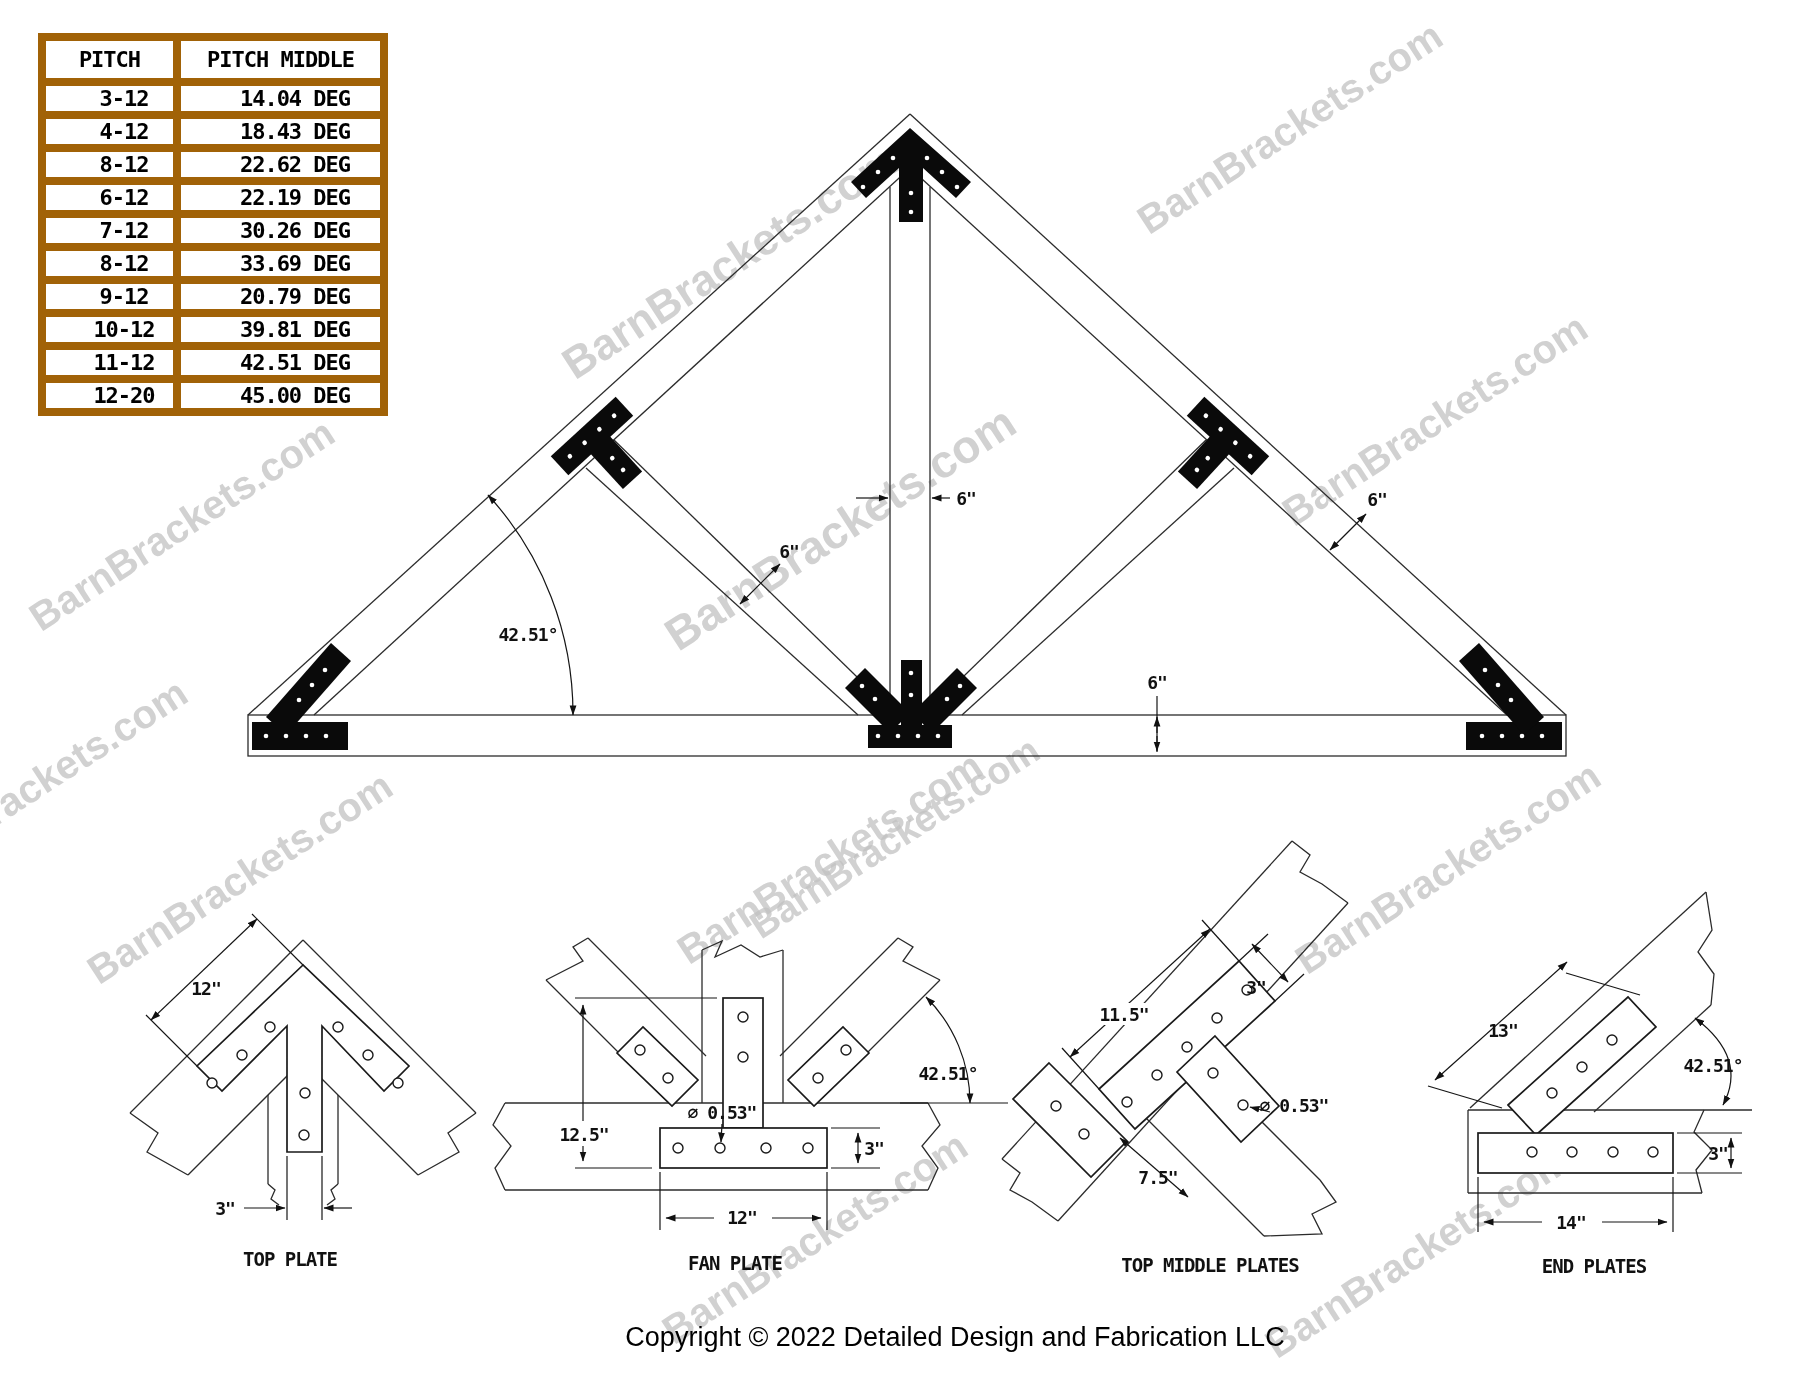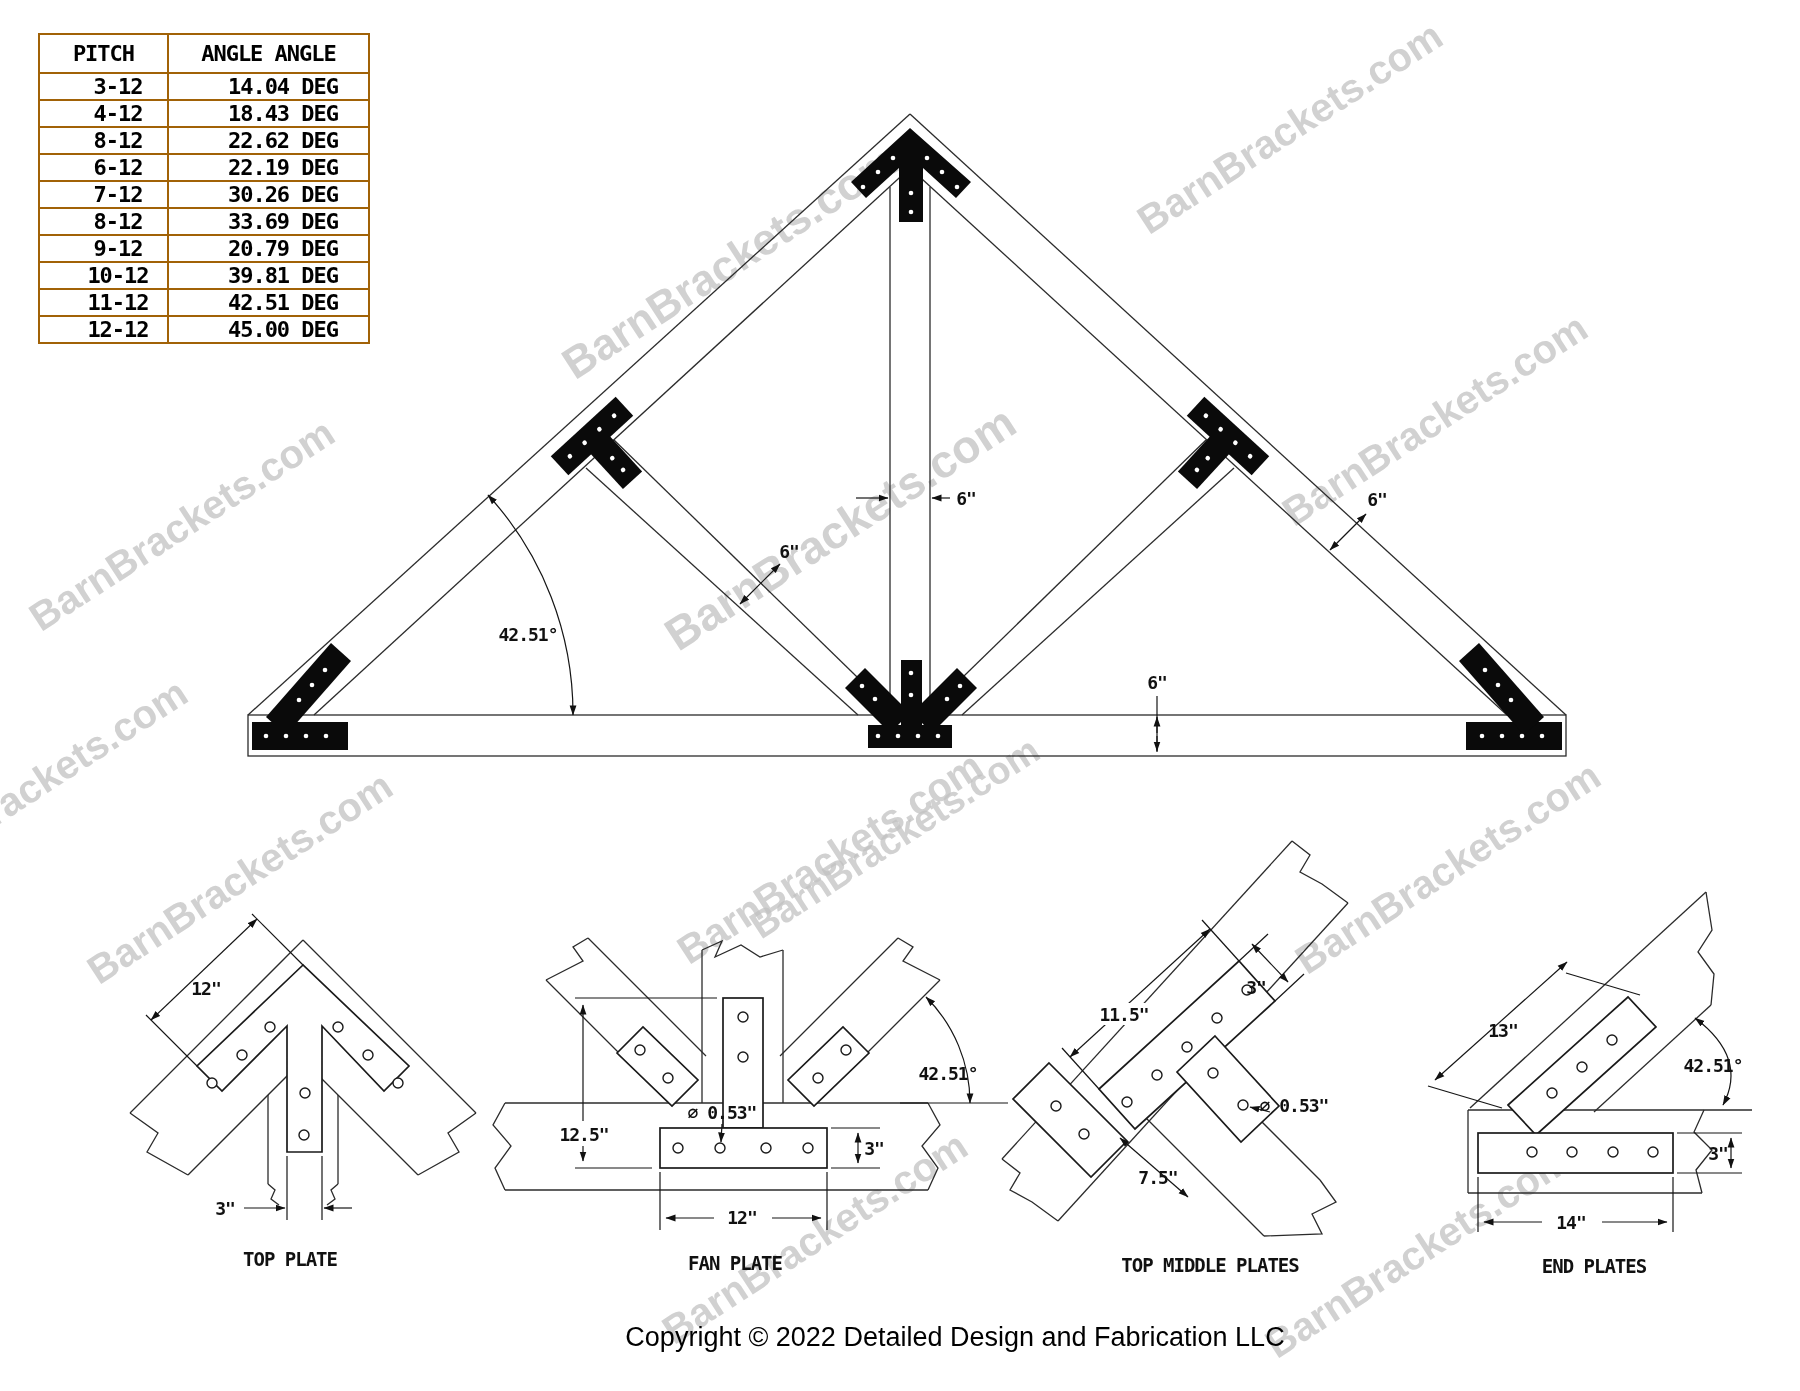--- a/index.html
+++ b/index.html
@@ -4,21 +4,21 @@
 <style>
   html,body{margin:0;padding:0;}
   body{width:1800px;height:1391px;background:#fff;position:relative;overflow:hidden;
        font-family:"DejaVu Sans Mono",monospace;}
   .wm{position:absolute;color:#c2c2c2;opacity:.75;font-family:"Liberation Sans",sans-serif;
       font-weight:700;white-space:nowrap;transform:translate(-50%,-50%) rotate(-33deg);
       pointer-events:none;z-index:1;}
   #drawing{position:absolute;left:0;top:0;z-index:2;}
   .pitch-table{position:absolute;left:38px;top:33px;z-index:3;border-collapse:collapse;
       background:#fff;font-family:"DejaVu Sans Mono",monospace;font-weight:bold;font-size:22px;}
-  .pitch-table th,.pitch-table td{border:2px solid #a16207;text-align:center;padding:0 10px;}
+  .pitch-table th,.pitch-table td{border:8px solid #a16207;text-align:center;padding:0 10px;}
   .pitch-table th{height:37px;letter-spacing:-1px;}
   .pitch-table td{height:24px;letter-spacing:-1px;padding-left:39px;}
   .pitch-table td:first-child{width:78px;}
   .pitch-table td:last-child{width:150px;margin-top:12px;}
   .copyright{position:absolute;left:55px;top:1322px;width:1800px;text-align:center;z-index:3;
       font-family:"Liberation Sans",sans-serif;font-size:27px;color:#000;}
   .t{stroke:#2b2b2b;stroke-width:1.3;fill:none;}
   .brk{stroke:#2b2b2b;stroke-width:1.3;fill:none;}
   .plate{fill:#fff;stroke:#1a1a1a;stroke-width:1.7;}
   .blk{fill:#0a0a0a;stroke:none;}
@@ -42,21 +42,21 @@
 <div class="wm" style="left:240px;top:878px;font-size:40px;">BarnBrackets.com</div>
 <div class="wm" style="left:830px;top:858px;font-size:40px;">BarnBrackets.com</div>
 <div class="wm" style="left:815px;top:1238px;font-size:40px;">BarnBrackets.com</div>
 <div class="wm" style="left:1448px;top:868px;font-size:40px;">BarnBrackets.com</div>
 <div class="wm" style="left:1418px;top:1252px;font-size:40px;">BarnBrackets.com</div>
 
 <table class="pitch-table">
   <tbody>
       <tr>
     <th>PITCH</th>
-    <th>ANGLE ANGLE</th>
+    <th>PITCH MIDDLE</th>
   </tr>
   <tr>
         <td>3-12</td>
         <td>14.04 DEG</td>
       </tr>
   <tr>
         <td>4-12</td>
         <td>18.43 DEG</td>
       </tr>
   <tr>
@@ -81,21 +81,21 @@
       </tr>
   <tr>
         <td>10-12</td>
         <td>39.81 DEG</td>
       </tr>
   <tr>
         <td>11-12</td>
         <td>42.51 DEG</td>
       </tr>
   <tr>
-        <td>12-12</td>
+        <td>12-20</td>
         <td>45.00 DEG</td>
       </tr>
 </tbody>
   </table>
 
 <svg id="drawing" width="1800" height="1391" viewBox="0 0 1800 1391">
   <defs>
     <marker id="ah" markerWidth="11" markerHeight="9" refX="9.5" refY="4" orient="auto-start-reverse" markerUnits="userSpaceOnUse">
       <path d="M0,0.6 L10,4 L0,7.4 Z" fill="#111"></path>
     </marker>

